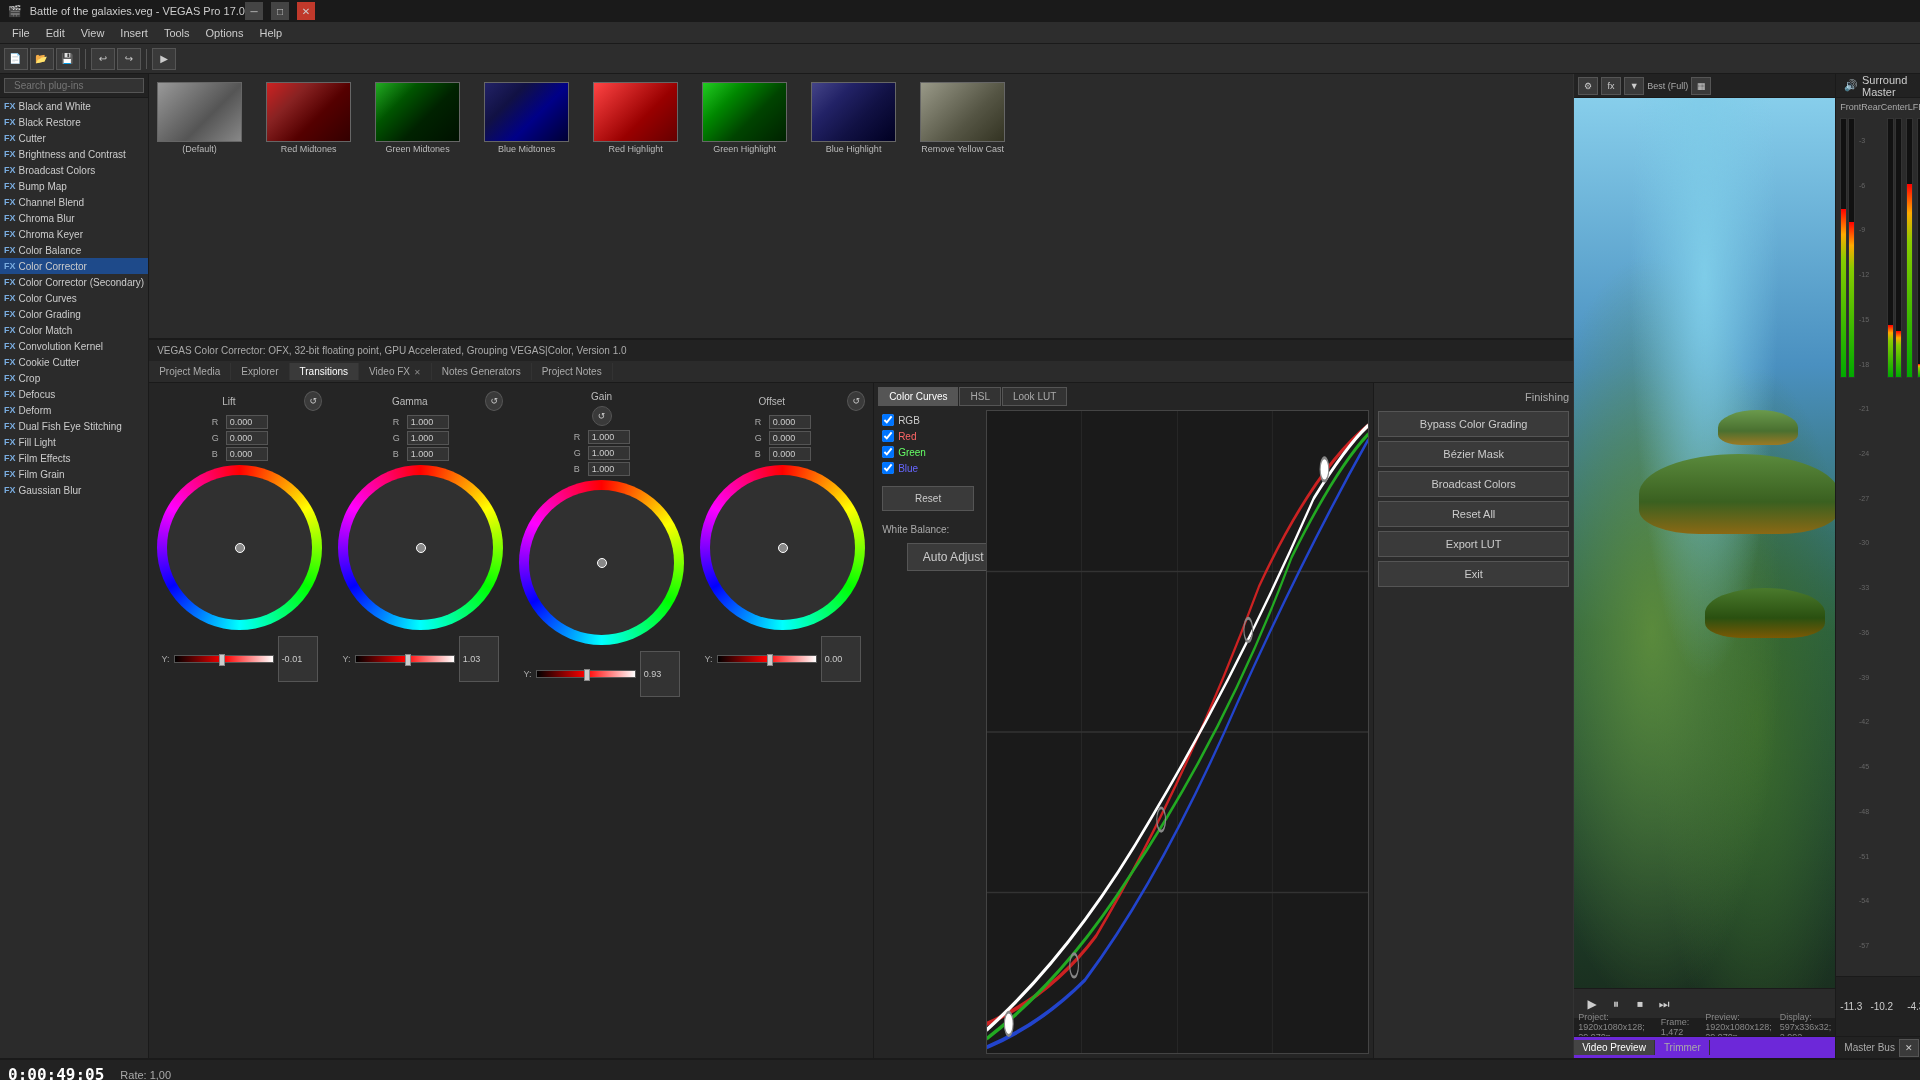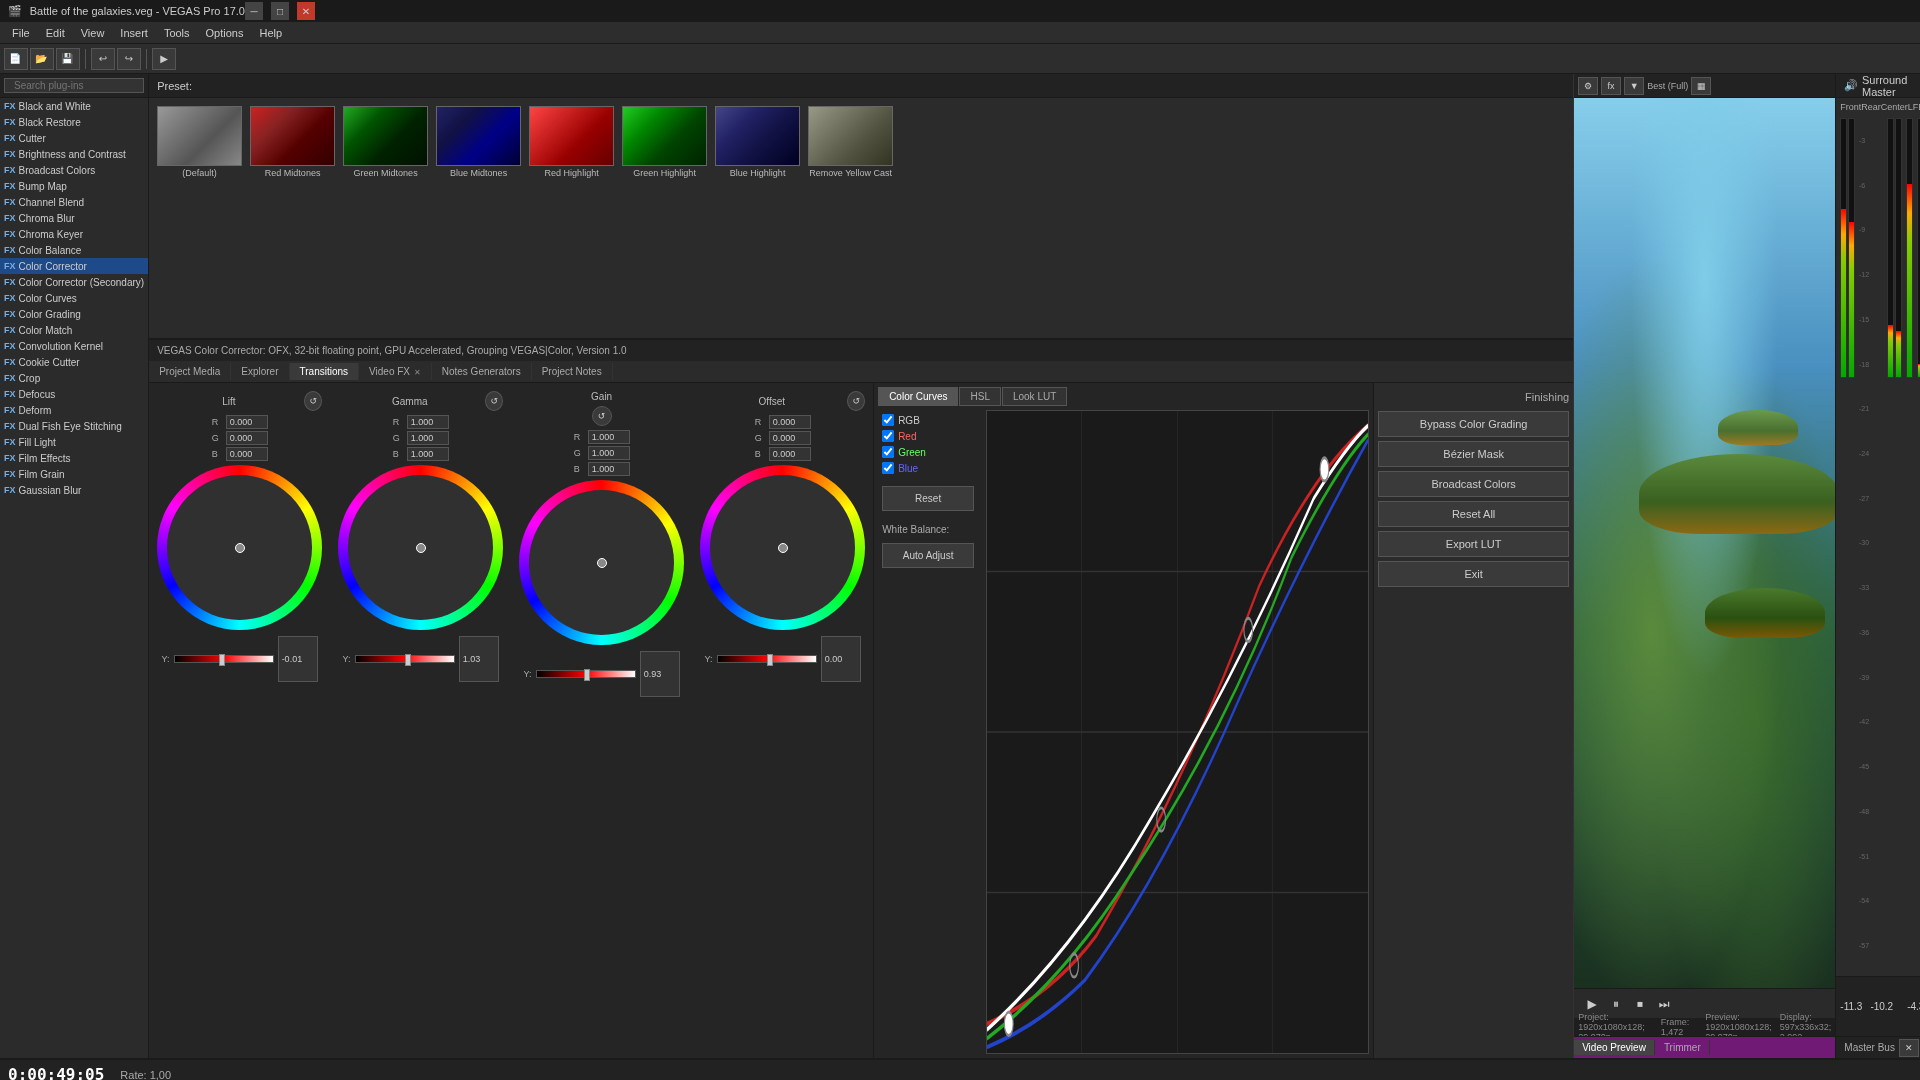--- a/index.html
+++ b/index.html
@@ -145,21 +145,21 @@
       display: flex;
       align-items: center;
       padding: 0 8px;
       border-bottom: 1px solid #1a1a1a;
       font-size: 11px;
     }
     #preset-grid {
       display: flex;
       flex-wrap: wrap;
       padding: 8px;
-      gap: 8px;
+      gap: 24px;
       overflow-y: auto;
     }
     .preset-item {
       display: flex;
       flex-direction: column;
       align-items: center;
       cursor: pointer;
       width: 85px;
     }
     .preset-thumb {
@@ -261,21 +261,21 @@
       height: 18px;
       background: #1e1e1e;
       display: flex;
       align-items: center;
       padding: 0 4px;
       font-size: 9px;
       color: #888;
     }
     #video-tabs {
       height: 22px;
-      background: #701a75;
+      background: #6d28d9;
       display: flex;
       align-items: center;
       border-top: 1px solid #1a1a1a;
       gap: 1px;
     }
     .video-tab {
       padding: 2px 8px;
       font-size: 10px;
       cursor: pointer;
       color: #aaa;
@@ -746,23 +746,20 @@
         <div class="plugin-item">
           <span class="plugin-fx">FX</span>
           <span>Gaussian Blur</span>
         </div>
       </div>
   </div>
 
   <div id="center-panel">
 
     <div id="presets-area">
-      <div id="preset-header">
-        <span>Preset:</span>
-      </div>
       <div id="preset-grid">
       <div class="preset-item">
             <div class="preset-thumb eye-thumb" style="background: linear-gradient(135deg, rgb(153, 153, 153) 0%, rgb(119, 119, 119) 30%, rgb(85, 85, 85) 60%, rgb(136, 136, 136) 100%); filter: saturate(0.3); width: 85px; height: 60px; border: 1px solid rgb(102, 102, 102);"></div>
             <div class="preset-label">(Default)</div>
           </div>
           <div class="preset-item">
             <div class="preset-thumb eye-thumb" style="background: linear-gradient(135deg, rgb(204, 34, 34) 0%, rgb(136, 34, 34) 30%, rgb(85, 0, 0) 60%, rgb(51, 0, 0) 100%); width: 85px; height: 60px; border: 1px solid rgb(102, 102, 102);"></div>
             <div class="preset-label">Red Midtones</div>
           </div>
           <div class="preset-item">
@@ -974,21 +971,21 @@
               <span style="color:#6f6;">Green</span>
             </div>
             <div class="checkbox-row">
               <input type="checkbox" checked="" style="">
               <span style="color:#66f;">Blue</span>
             </div>
             <button class="finishing-btn" style="margin-top:8px;font-size:10px;">Reset</button>
             <div style="margin-top:8px;">
               <span style="font-size:10px;color:#aaa;">White Balance:</span>
             </div>
-            <button class="finishing-btn" style="margin-top:4px;font-size:10px;">Auto Adjust</button>
+            <button class="finishing-btn" style="margin-top:4px;font-size:12px;margin-left:25px;">Auto Adjust</button>
           </div>
           <div id="curves-canvas">
             <svg id="curves-svg" viewBox="0 0 350 220" preserveAspectRatio="none">
 
               <line x1="87" y1="0" x2="87" y2="220" stroke="#333" stroke-width="0.5"></line>
               <line x1="175" y1="0" x2="175" y2="220" stroke="#333" stroke-width="0.5"></line>
               <line x1="262" y1="0" x2="262" y2="220" stroke="#333" stroke-width="0.5"></line>
               <line x1="0" y1="55" x2="350" y2="55" stroke="#333" stroke-width="0.5"></line>
               <line x1="0" y1="110" x2="350" y2="110" stroke="#333" stroke-width="0.5"></line>
               <line x1="0" y1="165" x2="350" y2="165" stroke="#333" stroke-width="0.5"></line>

